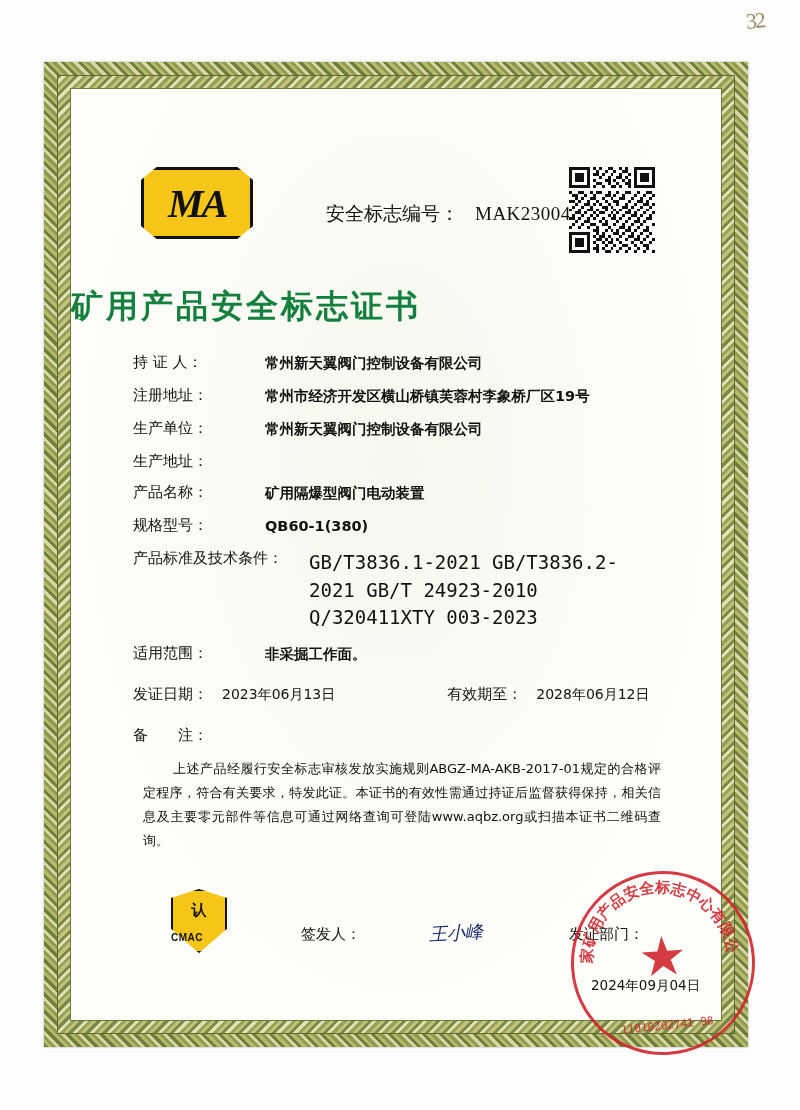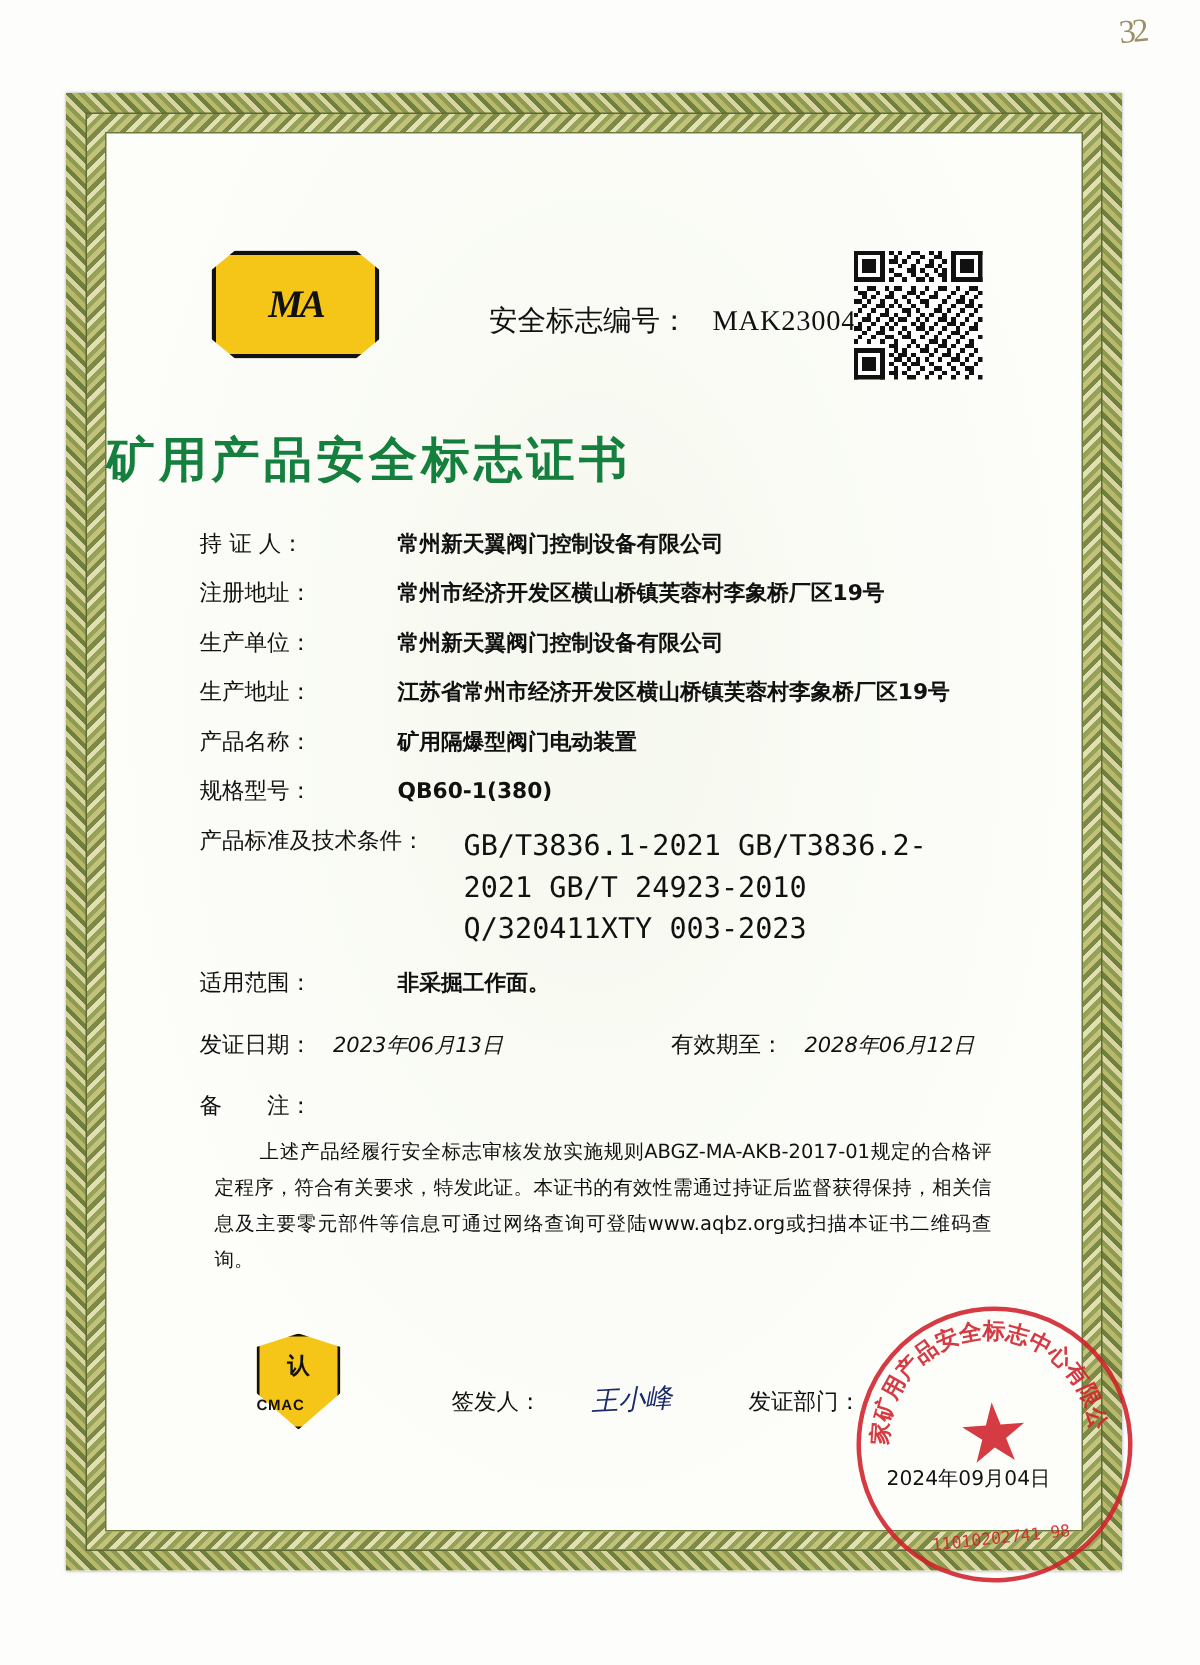--- a/index.html
+++ b/index.html
@@ -107,21 +107,21 @@
     clip-path: polygon(0% 18%, 14% 0%, 86% 0%, 100% 18%, 100% 82%, 86% 100%, 14% 100%, 0% 82%);
   }
   .ma-logo .txt {
     position: absolute;
     inset: 0;
     display: flex;
     align-items: center;
     justify-content: center;
     font-family: "Liberation Serif", serif;
     font-weight: bold;
-    font-size: 26px;
+    font-size: 40px;
     font-style: italic;
     color: #111;
     letter-spacing: -2px;
   }
 
   
   .cert-no {
     position: absolute;
     left: 255px;
     top: 112px;
@@ -214,21 +214,20 @@
   .date-row .lbl {
     font-family: "DejaVu Sans", sans-serif;
     font-size: 15px;
     color: #111;
   }
   .date-row .val {
     font-family: "DejaVu Sans", sans-serif;
     font-size: 14px;
     margin-left: 14px;
     color: #111;
-    font-style: italic;
   }
   .date-row .gap { width: 112px; }
 
   .remark-row {
     margin-top: 22px;
   }
 
   
   .statement {
     position: absolute;
@@ -282,20 +281,21 @@
   
   .sign-row {
     position: absolute;
     left: 230px;
     top: 832px;
     display: flex;
     align-items: baseline;
     font-family: "DejaVu Sans", sans-serif;
     font-size: 15px;
     color: #111;
+    gap: 35px;
   }
   .sign-row .signer {
     display: inline-block;
     width: 120px;
     text-align: center;
     font-family: "Liberation Serif", serif;
     font-style: italic;
     font-size: 18px;
     color: #1b2a6b;
     transform: rotate(-3deg);
@@ -622,21 +622,20 @@
               <div class="field-value">常州市经济开发区横山桥镇芙蓉村李象桥厂区19号</div>
             </div>
 
             <div class="field-row">
               <div class="field-label">生产单位：</div>
               <div class="field-value">常州新天翼阀门控制设备有限公司</div>
             </div>
 
             <div class="field-row">
               <div class="field-label">生产地址：</div>
-              <div class="field-value">江苏省常州市经济开发区横山桥镇芙蓉村李象桥厂区19号</div>
             </div>
 
             <div class="field-row">
               <div class="field-label">产品名称：</div>
               <div class="field-value">矿用隔爆型阀门电动装置</div>
             </div>
 
             <div class="field-row">
               <div class="field-label">规格型号：</div>
               <div class="field-value">QB60-1(380)</div>

